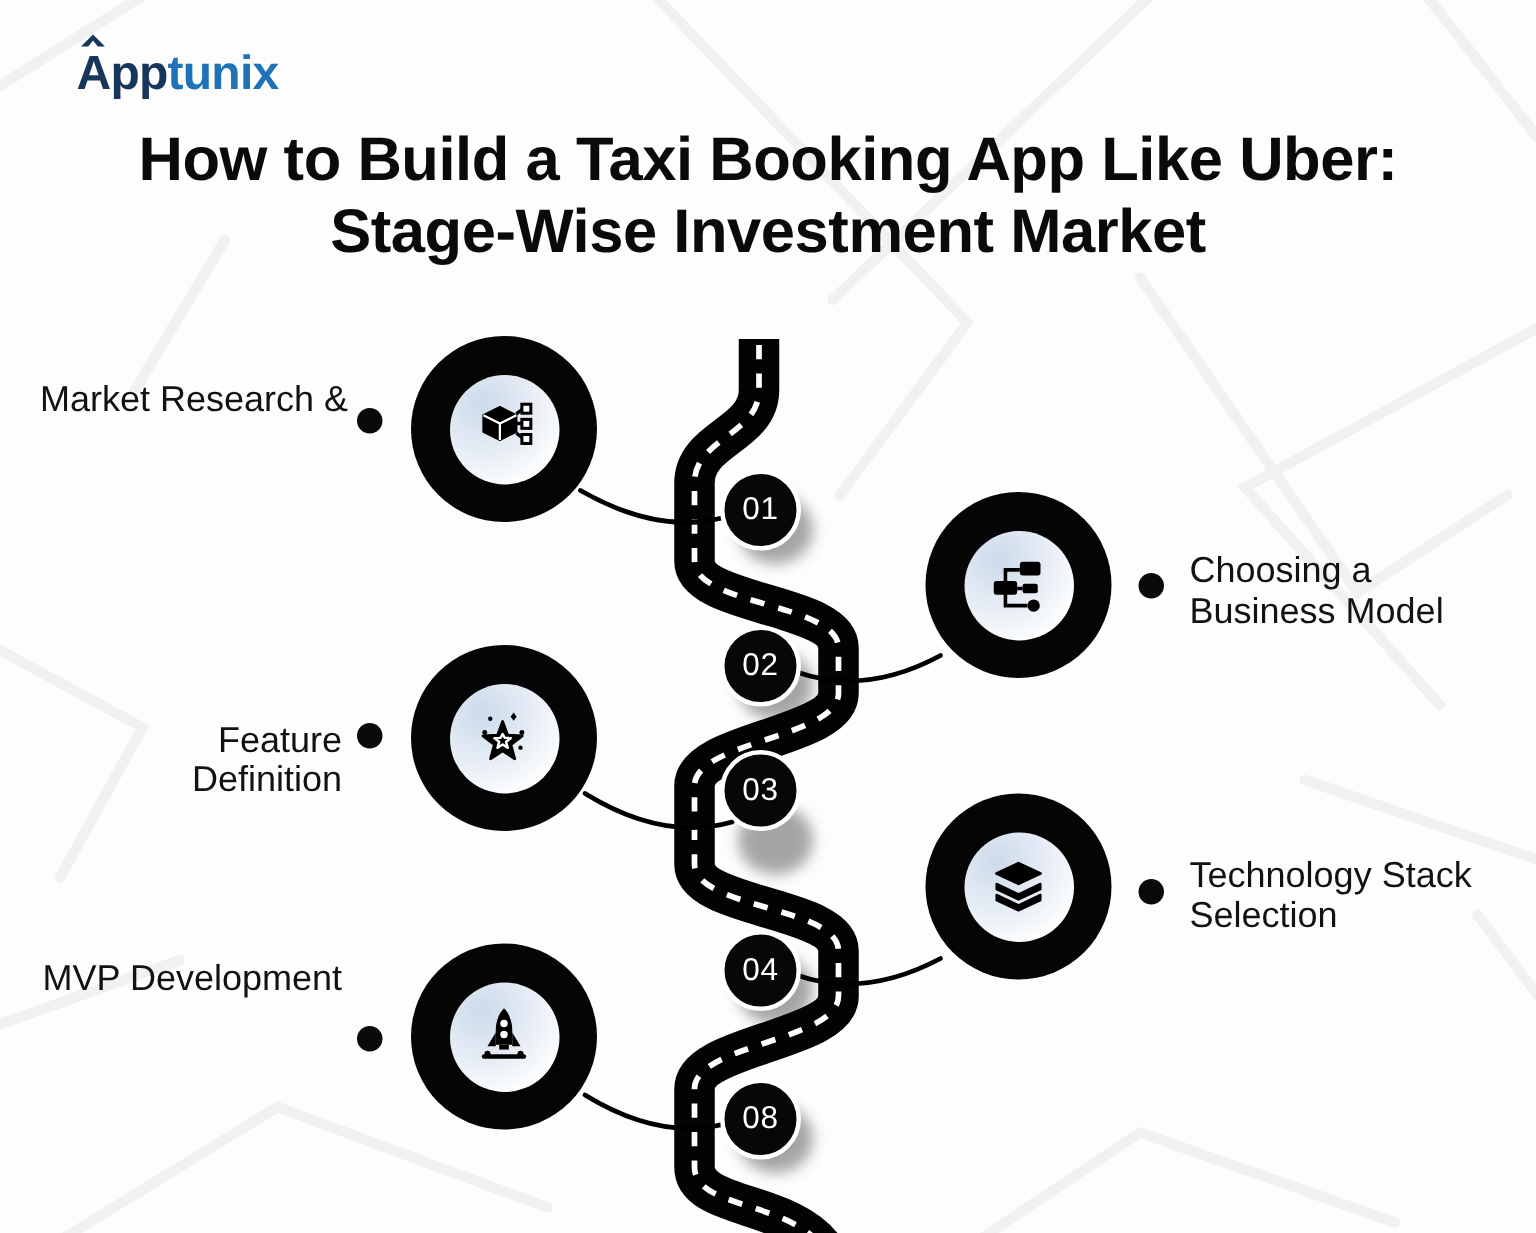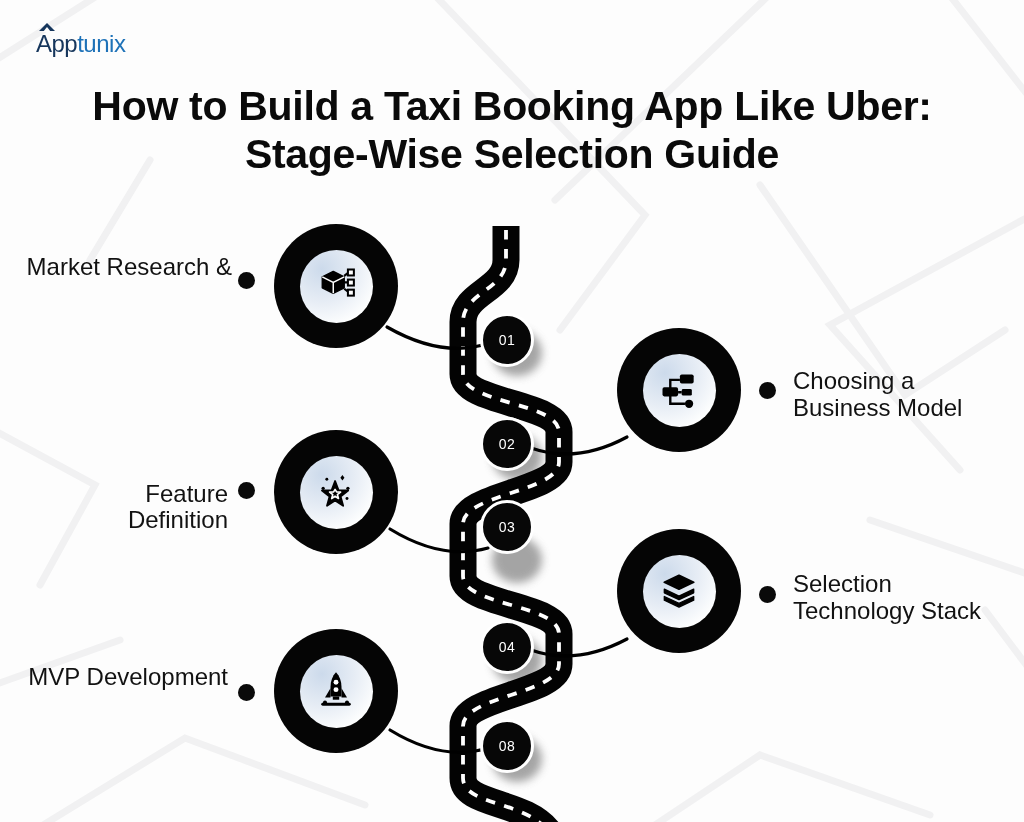--- a/index.html
+++ b/index.html
@@ -3,51 +3,51 @@
 <meta charset="utf-8">
 <style>
   html,body{margin:0;padding:0;}
   #canvas{
     position:relative;width:1024px;height:822px;overflow:hidden;
     background:#fdfdfd;
     font-family:"Liberation Sans",sans-serif;
   }
   svg.layer{position:absolute;left:0;top:0;}
   
-  .logo{position:absolute;left:36px;top:30px;font-size:24px;font-weight:400;letter-spacing:-0.5px;}
+  .logo{position:absolute;left:51px;top:30px;font-size:32px;font-weight:700;letter-spacing:-0.5px;}
   .logo .p1{color:#16365c;}
   .logo .p2{color:#1e72b8;}
   .logo-caret{position:absolute;left:3px;top:-7px;width:0;height:0;
     border-left:8px solid transparent;border-right:8px solid transparent;border-bottom:8px solid #16365c;}
   .logo-caret-inner{position:absolute;left:-4px;top:4px;width:0;height:0;
     border-left:4px solid transparent;border-right:4px solid transparent;border-bottom:5px solid #fdfdfd;}
   
   .title{position:absolute;left:0;top:82px;width:1024px;text-align:center;
     font-size:41px;line-height:48px;font-weight:800;color:#0a0a0a;letter-spacing:-0.3px;}
   
   .milestone{position:absolute;width:124px;height:124px;border-radius:50%;background:#050505;
     display:flex;align-items:center;justify-content:center;z-index:4;}
   .milestone .inner{width:73px;height:73px;border-radius:50%;
     background:radial-gradient(circle at 30% 26%,#ccdaeb 0%,#e7edf5 45%,#fdfefe 78%,#ffffff 100%);
     display:flex;align-items:center;justify-content:center;}
   .m1{left:274px;top:224px;} .m2{left:617px;top:328px;} .m3{left:274px;top:430px;}
   .m4{left:617px;top:529px;} .m5{left:274px;top:629px;}
   
   .badge{position:absolute;width:48px;height:48px;border-radius:50%;background:#070707;
     border:3px solid #ffffff;display:flex;align-items:center;justify-content:center;
-    color:#ffffff;font-size:14px;font-weight:400;letter-spacing:0.5px;z-index:3;}
+    color:#ffffff;font-size:21px;font-weight:400;letter-spacing:0.5px;z-index:3;}
   .b1{left:480px;top:313px;} .b2{left:480px;top:417px;} .b3{left:480px;top:500px;}
   .b4{left:480px;top:620px;} .b5{left:480px;top:719px;}
   
   .stage-label{position:absolute;font-size:24px;line-height:26px;font-weight:500;color:#121212;z-index:5;}
   .stage-label span{display:block;}
   .align-r{text-align:right;}
   .l1{right:792px;top:254px;} .l2{left:793px;top:367px;line-height:27px;}
   .l3{right:796px;top:481px;} .l4{left:793px;top:570px;line-height:27px;}
-  .l5{right:796px;top:664px;margin-left:26px;}
+  .l5{right:796px;top:640px;margin-left:26px;}
   .bullet{position:absolute;width:17px;height:17px;border-radius:50%;background:#0a0a0a;z-index:5;}
   .d1{left:238px;top:272px;} .d2{left:759px;top:382px;} .d3{left:238px;top:482px;}
   .d4{left:759px;top:586px;} .d5{left:238px;top:684px;}
 </style>
 </head>
 <body>
 
 <div id="canvas">
 
   <svg class="layer" width="1024" height="822" aria-hidden="true">
@@ -97,21 +97,21 @@
 
   <div class="logo">
     <span class="logo-caret">
         <span class="logo-caret-inner"></span>
       </span>
     <span class="p1">App</span><span class="p2">tunix</span>
   </div>
 
   <div class="title">
     <div>How to Build a Taxi Booking App Like Uber:</div>
-    <div>Stage-Wise Selection Guide</div>
+    <div>Stage-Wise Investment Market</div>
   </div>
 
   <div class="milestone m1">
     <div class="inner">
       <svg width="44" height="44" viewBox="0 0 48 48">
         <polygon points="9,14 21,8 33,14 33,26 21,32 9,26" fill="#000" stroke="#000" stroke-width="1.5" stroke-linejoin="round"></polygon>
         <path d="M9 14 L21 20 L33 14 M21 20 V32" stroke="#fff" stroke-width="1.6" fill="none"></path>
         <path d="M33 13 L37.5 9.5 M33 20 L37.5 20 M33 27 L37.5 30.5" stroke="#000" stroke-width="2.4" fill="none"></path>
         <rect x="37" y="6" width="6.5" height="6.5" fill="#fff" stroke="#000" stroke-width="2.2"></rect>
         <rect x="37" y="17" width="6.5" height="6.5" fill="#fff" stroke="#000" stroke-width="2.2"></rect>
@@ -199,22 +199,22 @@
   </div>
   <div class="bullet d2"></div>
 
   <div class="stage-label align-r l3">
     <span>Feature</span>
     <span>Definition</span>
   </div>
   <div class="bullet d3"></div>
 
   <div class="stage-label l4">
+    <span>Technology Stack</span>
     <span>Selection</span>
-    <span>Technology Stack</span>
   </div>
   <div class="bullet d4"></div>
 
   <div class="stage-label align-r l5">
     <span>MVP Development</span>
   </div>
   <div class="bullet d5"></div>
 
 </div>
 

